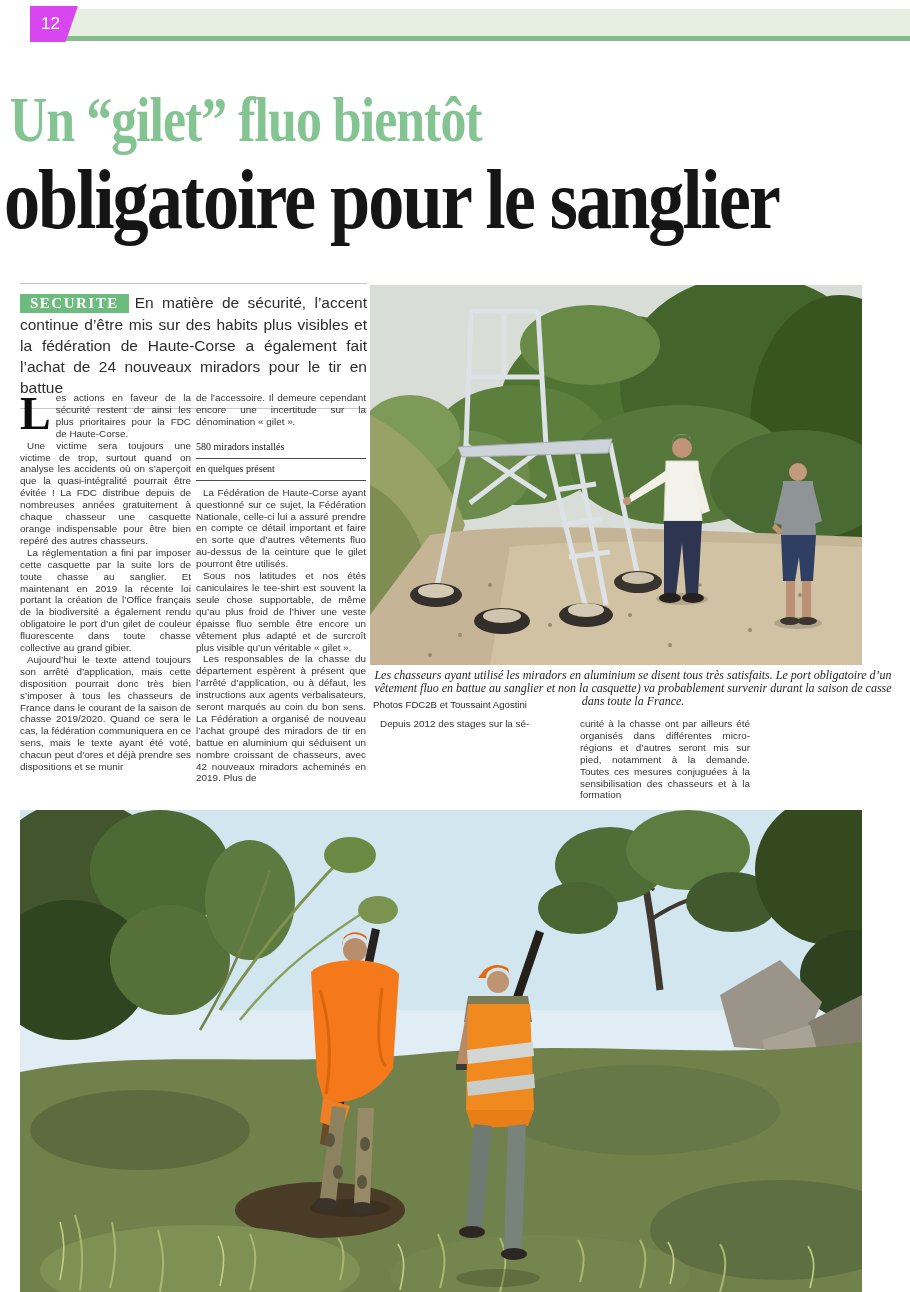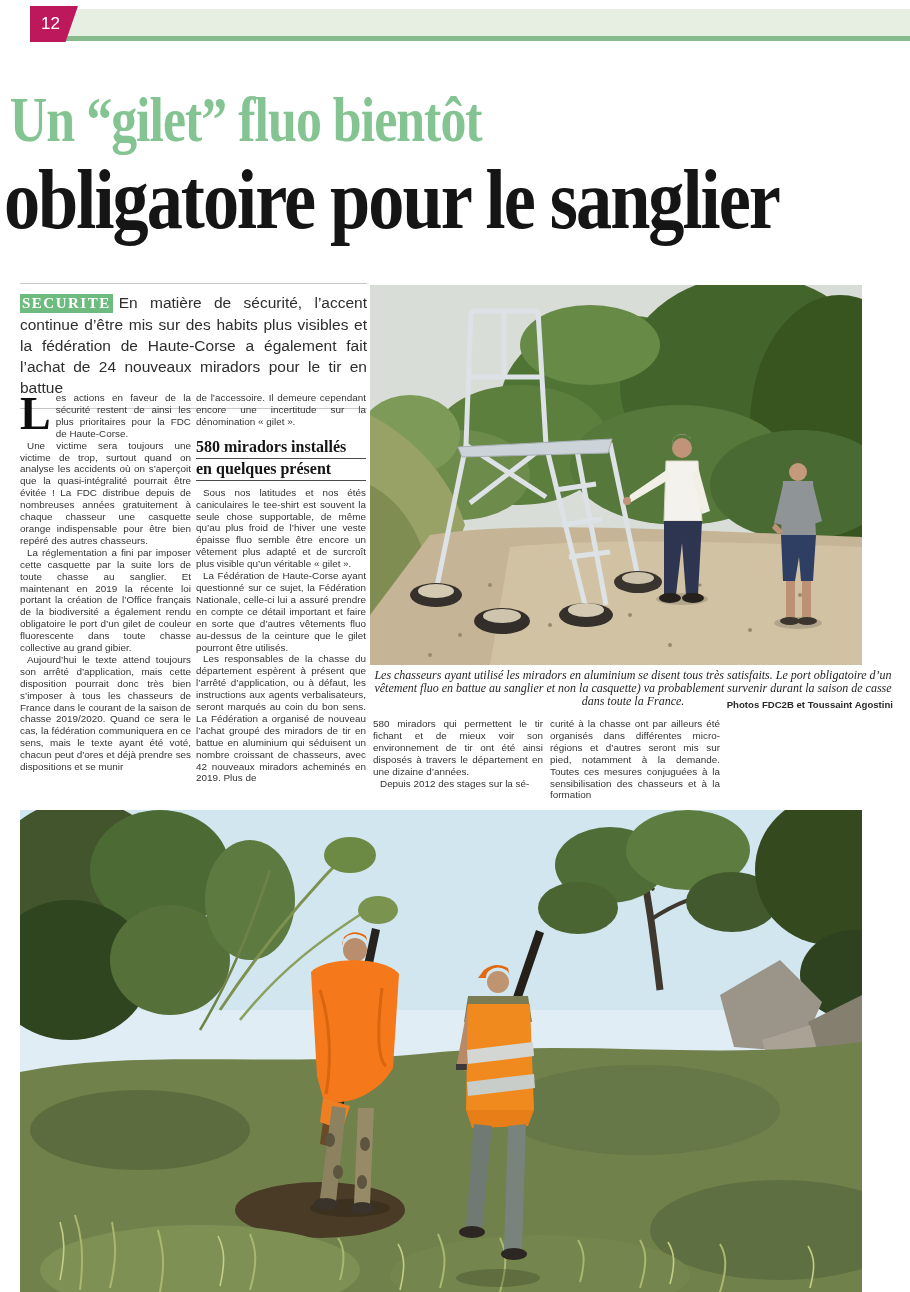--- a/index.html
+++ b/index.html
@@ -2,64 +2,64 @@
 <html lang="fr"><head>
 <meta charset="utf-8">
 <style>
   html,body{margin:0;padding:0;background:#ffffff;}
   .page{position:relative;width:910px;height:1292px;background:#fff;overflow:hidden;
         font-family:"Liberation Sans",sans-serif;color:#2f2f2f;}
 
   
   .band{position:absolute;left:30px;right:0;top:9px;height:27px;background:#e7efe3;}
   .band-underline{position:absolute;left:30px;right:0;top:36px;height:5px;background:#88bb8b;}
-  .pagenum-box{position:absolute;left:30px;top:6px;width:48px;height:36px;background:#be185d;
+  .pagenum-box{position:absolute;left:30px;top:6px;width:48px;height:36px;background:#d946ef;
         clip-path:polygon(0 0,100% 0,74% 100%,0 100%);color:#fff;font-size:17px;line-height:36px;
         padding-left:11px;box-sizing:border-box;font-weight:400;}
 
   
   .headline{position:absolute;left:0;top:96px;width:100%;text-align:left;
         font-family:"Liberation Serif",serif;font-weight:bold;}
   .headline .l1{display:inline-block;color:#84c492;font-size:54px;line-height:58px;
         letter-spacing:-1px;transform:scale(.96,1.18);transform-origin:center bottom;}
   .headline .l2{display:inline-block;color:#151515;font-size:73px;line-height:74px;
         letter-spacing:-2px;transform:scale(.99,1.16);transform-origin:center top;margin-top:3px;}
 
   
   .kicker{position:absolute;left:20px;top:283px;width:347px;border-top:1px solid #c6c6c6;
         border-bottom:1px solid #c6c6c6;padding:8px 0 10px;box-sizing:border-box;
         font-size:15.5px;line-height:21px;color:#2d2d2d;text-align:justify;}
   .kicker-badge{background:#6dbb7e;color:#fff;font-family:"Liberation Serif",serif;
-        font-weight:bold;font-size:15px;letter-spacing:1.5px;padding:1px 2px 2px;margin-right:6px;margin-top:16px;}
+        font-weight:bold;font-size:15px;letter-spacing:1.5px;padding:1px 10px 2px;margin-right:6px;margin-top:16px;}
 
   
   .bodycol{position:absolute;font-size:9.9px;line-height:11.9px;text-align:justify;color:#333;}
   .bodycol p{margin:0;text-indent:7px;}
   .bodycol p.noindent{text-indent:0;}
   .col1{left:20px;top:392px;width:171px;}
   .col2{left:196px;top:392px;width:170px;}
   .col3{left:373px;top:718px;width:170px;}
-  .col4{left:550px;top:718px;width:170px;}
+  .col4{left:580px;top:718px;width:170px;}
   .col5{left:727px;top:718px;width:166px;}
   .dropcap{float:left;font-family:"Liberation Serif",serif;font-weight:bold;color:#0d0d0d;
         font-size:46px;line-height:38px;padding:3px 5px 0 0;}
-  .subhead{font-family:"Liberation Serif",serif;font-weight:bold;color:#141414;
-        font-size:16px;line-height:15px;margin:9px 0 6px;}
+  .subhead{font-family:"Liberation Serif",serif;font-weight:normal;color:#141414;
+        font-size:10px;line-height:15px;margin:9px 0 6px;}
   .subhead span{display:block;border-bottom:1px solid #4a4a4a;padding:2px 0 4px;}
 
   
   .photo1{position:absolute;left:370px;top:285px;width:492px;height:380px;overflow:hidden;}
   .photo2{position:absolute;left:20px;top:810px;width:842px;height:482px;overflow:hidden;}
   .photo1 svg,.photo2 svg{display:block;}
 
   
   .caption{position:absolute;left:373px;top:669px;width:520px;font-family:"Liberation Serif",serif;
         font-style:italic;font-size:12px;line-height:13px;text-align:center;color:#1f1f1f;}
-  .credit{position:absolute;left:373px;top:699px;width:520px;text-align:right;
-        font-size:9.6px;color:#2a2a2a;font-weight:bold;}
+  .credit{position:absolute;left:373px;top:699px;width:520px;
+        font-size:9.6px;color:#2a2a2a;}
 </style>
 </head>
 <body>
 
 <div class="page">
 
   <div class="band"></div>
   <div class="band-underline"></div>
   <div class="pagenum-box">
     <span>12</span>
@@ -80,22 +80,22 @@
     <p>La réglementation a fini par imposer cette casquette par la suite lors de toute chasse au sanglier. Et maintenant en 2019 la récente loi portant la création de l’Office français de la biodiversité a également rendu obligatoire le port d’un gilet de couleur fluorescente dans toute chasse collective au grand gibier.</p>
     <p>Aujourd’hui le texte attend toujours son arrêté d’application, mais cette disposition pourrait donc très bien s’imposer à tous les chasseurs de France dans le courant de la saison de chasse 2019/2020. Quand ce sera le cas, la fédération communiquera en ce sens, mais le texte ayant été voté, chacun peut d’ores et déjà prendre ses dispositions et se munir</p>
   </div>
 
   <div class="bodycol col2">
     <p class="noindent">de l’accessoire. Il demeure cependant encore une incertitude sur la dénomination « gilet ».</p>
     <div class="subhead">
       <span>580 miradors installés</span>
       <span>en quelques présent</span>
     </div>
+    <p>La Fédération de Haute-Corse ayant questionné sur ce sujet, la Fédération Nationale, celle-ci lui a assuré prendre en compte ce détail important et faire en sorte que d’autres vêtements fluo au-dessus de la ceinture que le gilet pourront être utilisés.</p>
     <p>Sous nos latitudes et nos étés caniculaires le tee-shirt est souvent la seule chose supportable, de même qu’au plus froid de l’hiver une veste épaisse fluo semble être encore un vêtement plus adapté et de surcroît plus visible qu’un véritable « gilet ».</p>
-    <p>La Fédération de Haute-Corse ayant questionné sur ce sujet, la Fédération Nationale, celle-ci lui a assuré prendre en compte ce détail important et faire en sorte que d’autres vêtements fluo au-dessus de la ceinture que le gilet pourront être utilisés.</p>
     <p>Les responsables de la chasse du département espèrent à présent que l’arrêté d’application, ou à défaut, les instructions aux agents verbalisateurs, seront marqués au coin du bon sens. La Fédération a organisé de nouveau l’achat groupé des miradors de tir en battue en aluminium qui séduisent un nombre croissant de chasseurs, avec 42 nouveaux miradors acheminés en 2019. Plus de</p>
   </div>
 
   <div class="photo1" title="Deux hommes près d’un mirador de tir en aluminium posé sur des pneus">
     <svg width="492" height="380" viewBox="0 0 492 380">
       <rect width="492" height="380" fill="#d8ddd8"></rect>
 
       <g>
         <ellipse cx="250" cy="120" rx="120" ry="90" fill="#4f7434"></ellipse>
         <ellipse cx="380" cy="100" rx="130" ry="110" fill="#43652c"></ellipse>
@@ -189,21 +189,20 @@
         <ellipse cx="420" cy="336" rx="10" ry="4" fill="#3c352e"></ellipse>
         <ellipse cx="437" cy="336" rx="10" ry="4" fill="#3c352e"></ellipse>
       </g>
     </svg>
   </div>
 
   <div class="caption">Les chasseurs ayant utilisé les miradors en aluminium se disent tous très satisfaits.  Le port obligatoire d’un vêtement fluo en battue au sanglier et non la casquette) va probablement  survenir durant la saison de casse dans toute la France.</div>
   <div class="credit">Photos FDC2B et  Toussaint Agostini</div>
 
   <div class="bodycol col3">
-    <p class="noindent">580 miradors qui permettent le tir fichant et de mieux voir son environnement de tir ont été ainsi disposés à travers le département en une dizaine d’années.</p>
     <p>Depuis 2012 des stages sur la sé-</p>
   </div>
   <div class="bodycol col4">
     <p class="noindent">curité à la chasse ont par ailleurs été organisés dans différentes micro-régions et d’autres seront mis sur pied, notamment à la demande. Toutes ces mesures conjuguées à la sensibilisation des chasseurs et à la formation</p>
   </div>
 
   <div class="photo2" title="Deux chasseurs en gilets fluo orange, fusils à l’épaule, gravissant le maquis">
     <svg width="842" height="482" viewBox="0 0 842 482">
       <rect width="842" height="482" fill="#d2e6f0"></rect>
       <rect y="200" width="842" height="80" fill="#e0edf4"></rect>

